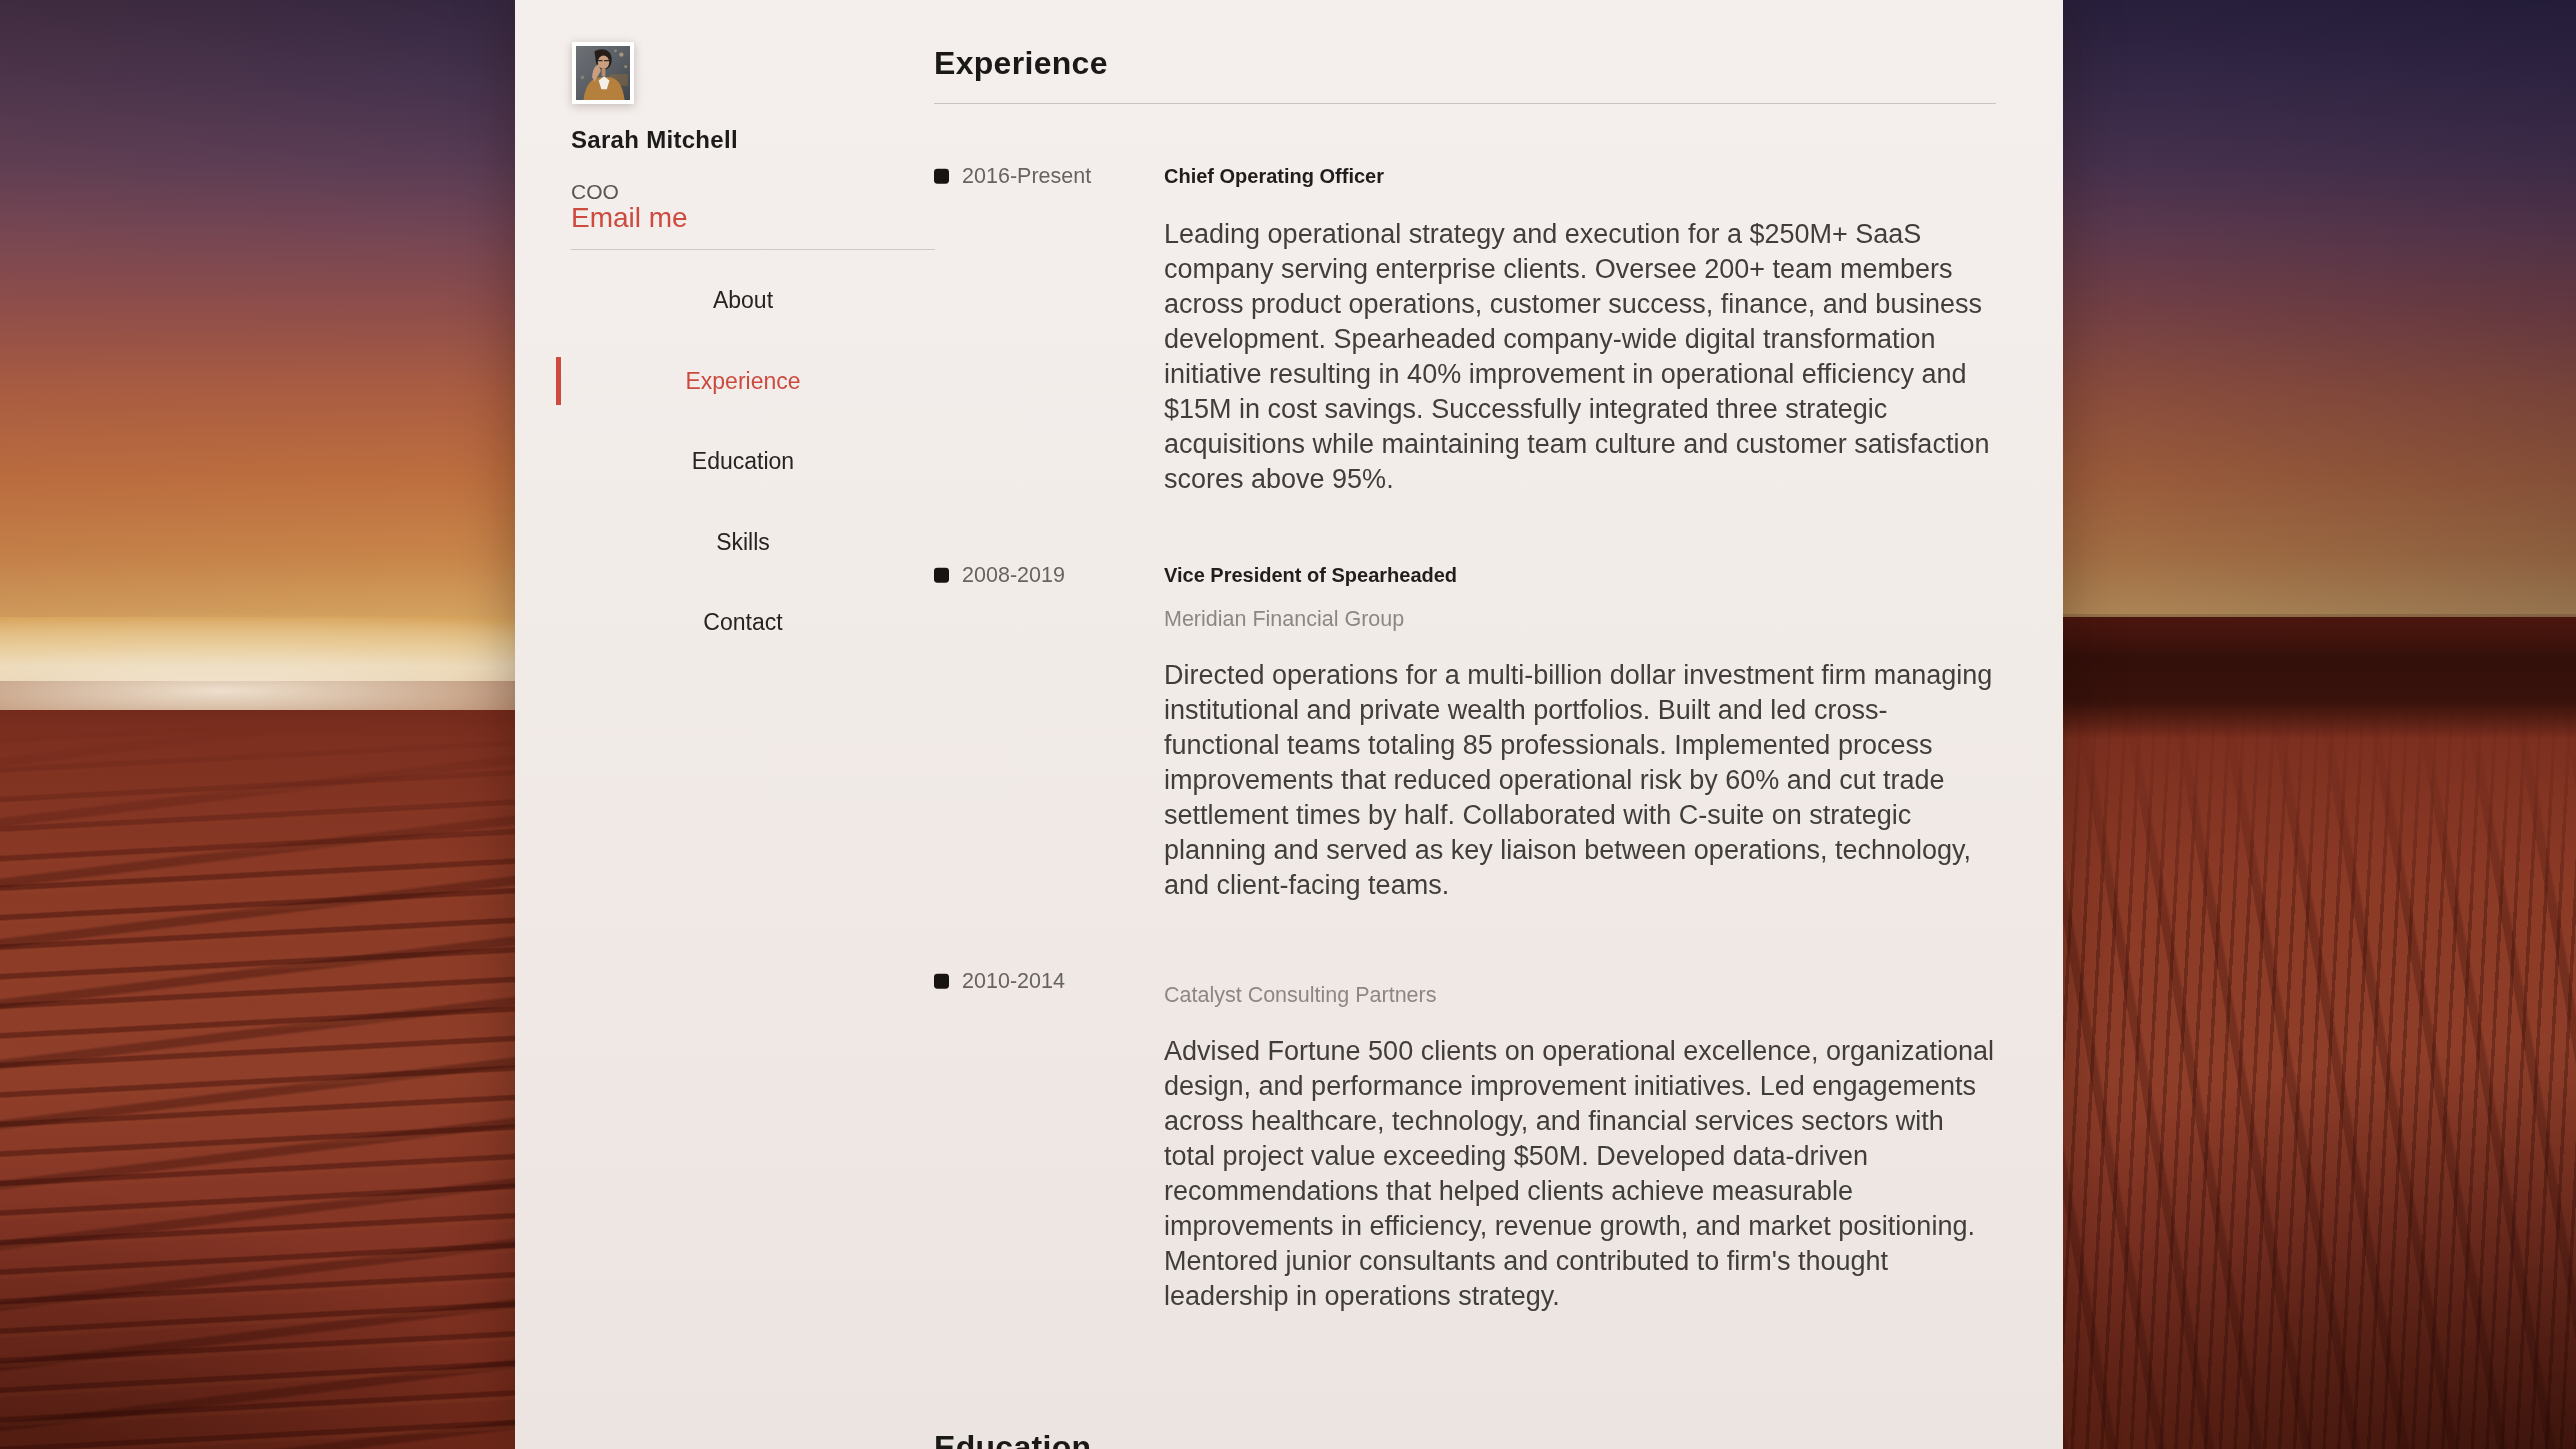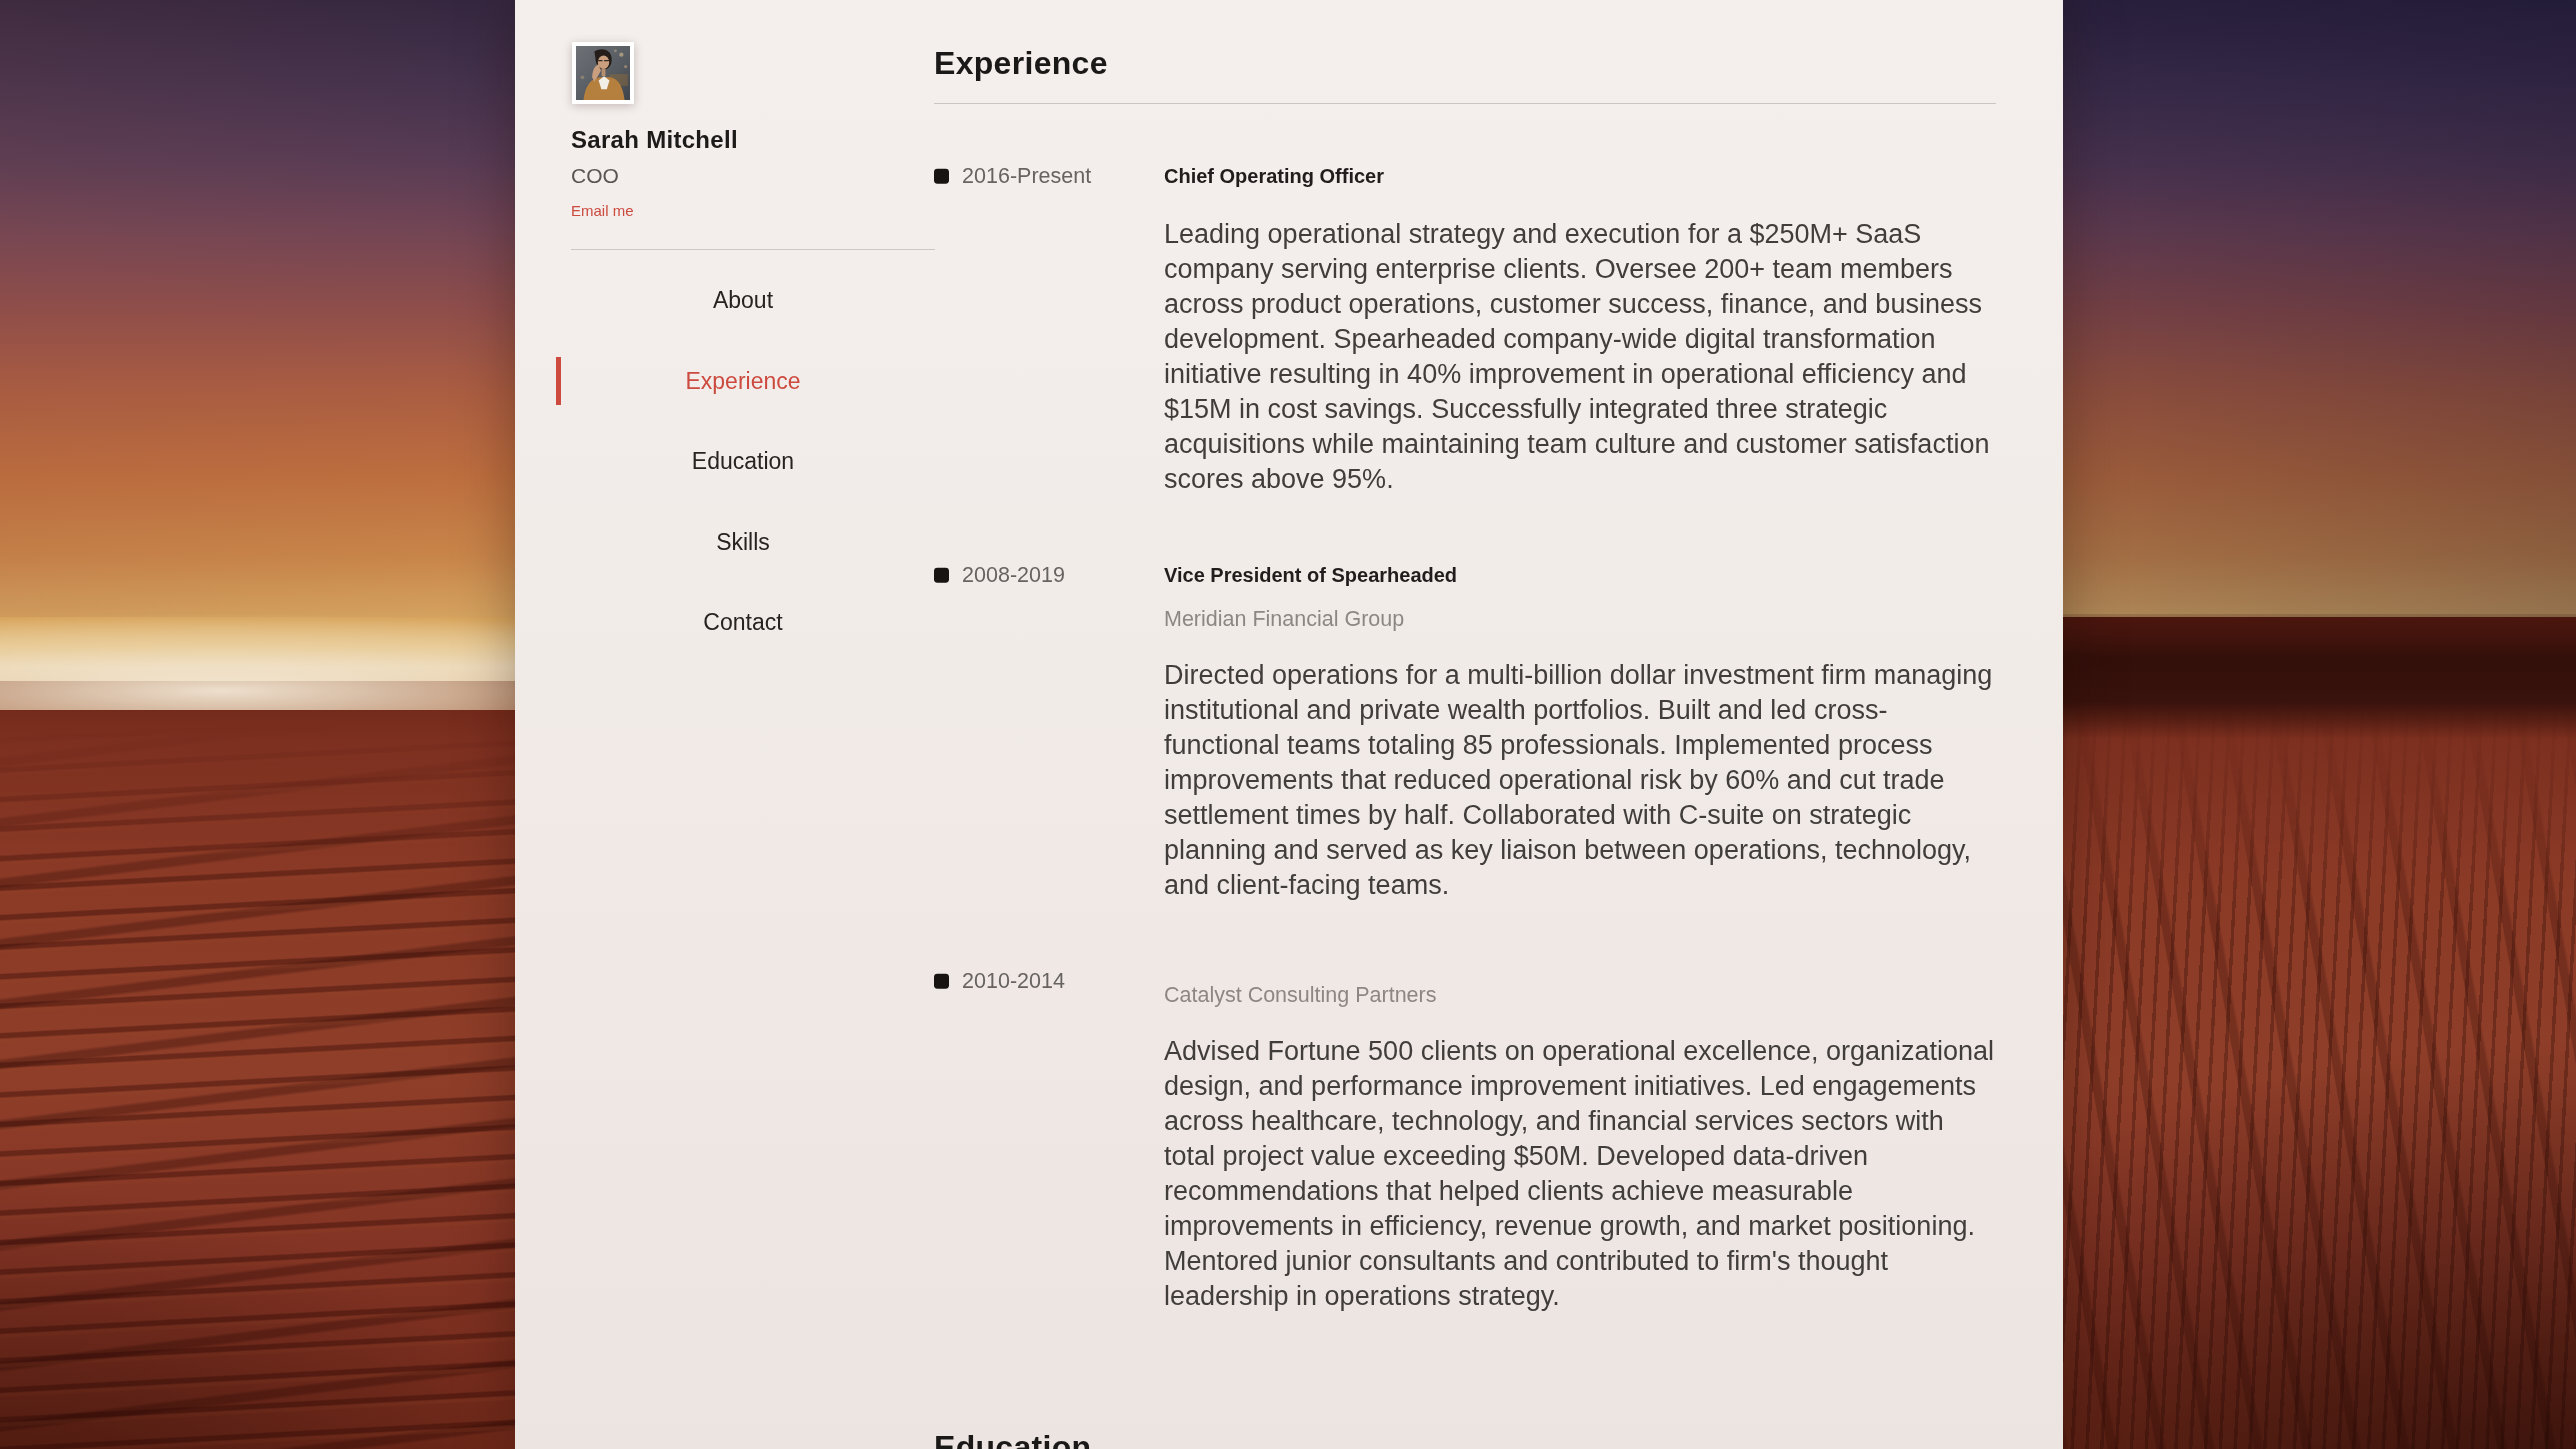--- a/index.html
+++ b/index.html
@@ -53,22 +53,22 @@
     background:linear-gradient(180deg,#f4efed 0%, #f2ece9 38%, #ece4e0 100%);
     box-shadow:0 0 54px rgba(30,8,4,0.35); }
 
   
   .photo-frame { position:absolute; left:57px; top:42px; width:62px; height:62px;
     background:#fff; border:4px solid #fff; border-radius:1.3px;
     box-shadow:0 2px 9.4px rgba(60,30,20,0.25); }
   .photo-frame svg { width:100%; height:100%; display:block; }
   .profile-name { position:absolute; left:56px; top:126px; font-size:24px;
     font-weight:700; color:#1d1b1a; letter-spacing:0.3px; }
-  .profile-title { position:absolute; left:56px; top:164px; font-size:21px; color:#5a5553; }
-  .profile-email { position:absolute; left:56px; top:202px; font-size:15px;
+  .profile-title { position:absolute; left:56px; top:180px; font-size:21px; color:#5a5553; }
+  .profile-email { position:absolute; left:56px; top:202px; font-size:28px;
     color:var(--accent); text-decoration:none; cursor:pointer; }
   .side-rule { position:absolute; left:56px; top:249px; width:364px; height:1.3px;
     background:#cfc7c3; }
   .nav { position:absolute; left:41px; top:286px; width:349px; }
   .nav-item { position:relative; padding-left:25px; margin-bottom:51px;
     font-size:23px; line-height:29.5px; color:#262321; cursor:pointer;text-align:center; }
   .nav-item.active { color:var(--accent); }
   .nav-item.active::before { content:""; position:absolute; left:0; top:-9.4px;
     width:4.7px; height:48px; background:var(--accent); }
 

